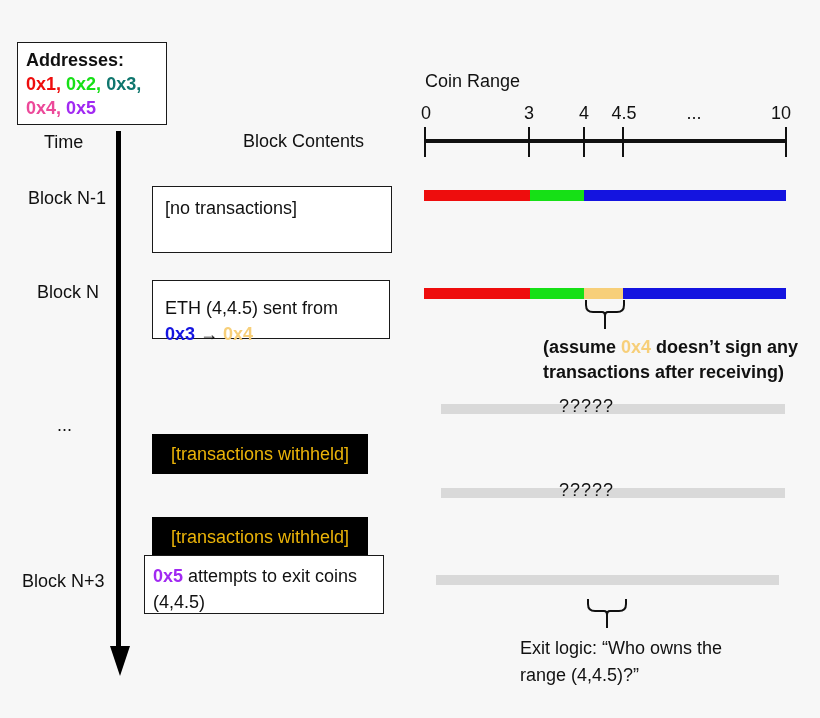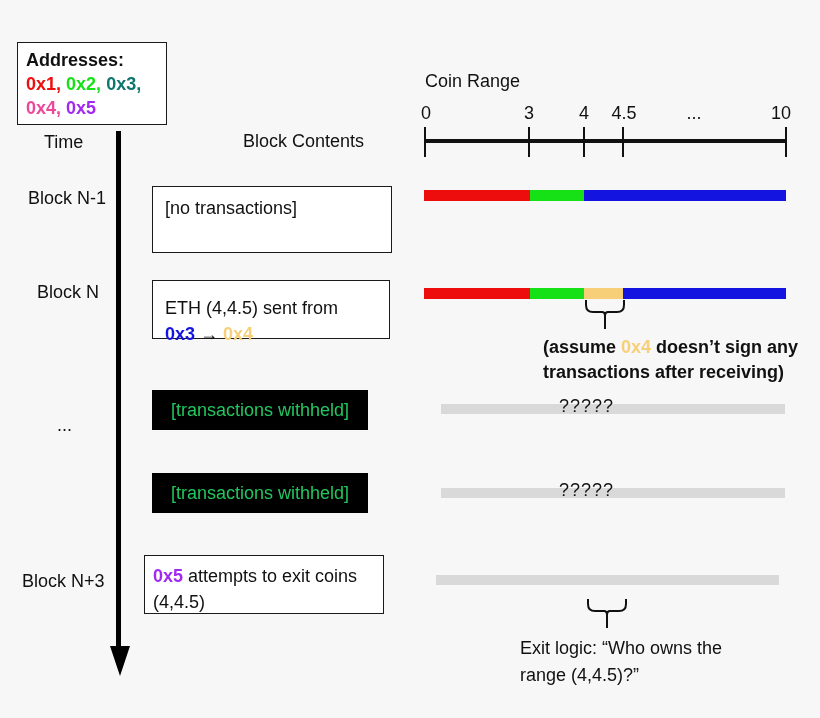--- a/index.html
+++ b/index.html
@@ -27,24 +27,24 @@
     white-space:nowrap;
   }
   
   .wbox{
     background:#ffffff;border:1.5px solid #1a1a1a;
     box-sizing:border-box;
     font-size:18px;line-height:26px;
   }
   
   .bbox{
-    background:#000000;color:#22c55e;
+    background:#000000;color:#eab308;
     width:216px;height:40px;
     display:flex;align-items:center;justify-content:center;
-    font-size:18px;white-space:nowrap;
+    font-size:18px;white-space:nowrap;margin-top:44px;
   }
   
   .axis-line{left:424px;top:139px;width:363px;height:4px;background:#111;}
   .tick{width:2px;height:30px;top:127px;background:#111;}
   .tick-lbl{top:103px;font-size:18px;transform:translateX(-50%);white-space:nowrap;}
   
   .seg{height:11px;}
   .graybar{height:10px;}
   .qmarks{font-size:18px;letter-spacing:1px;white-space:nowrap;}
   

